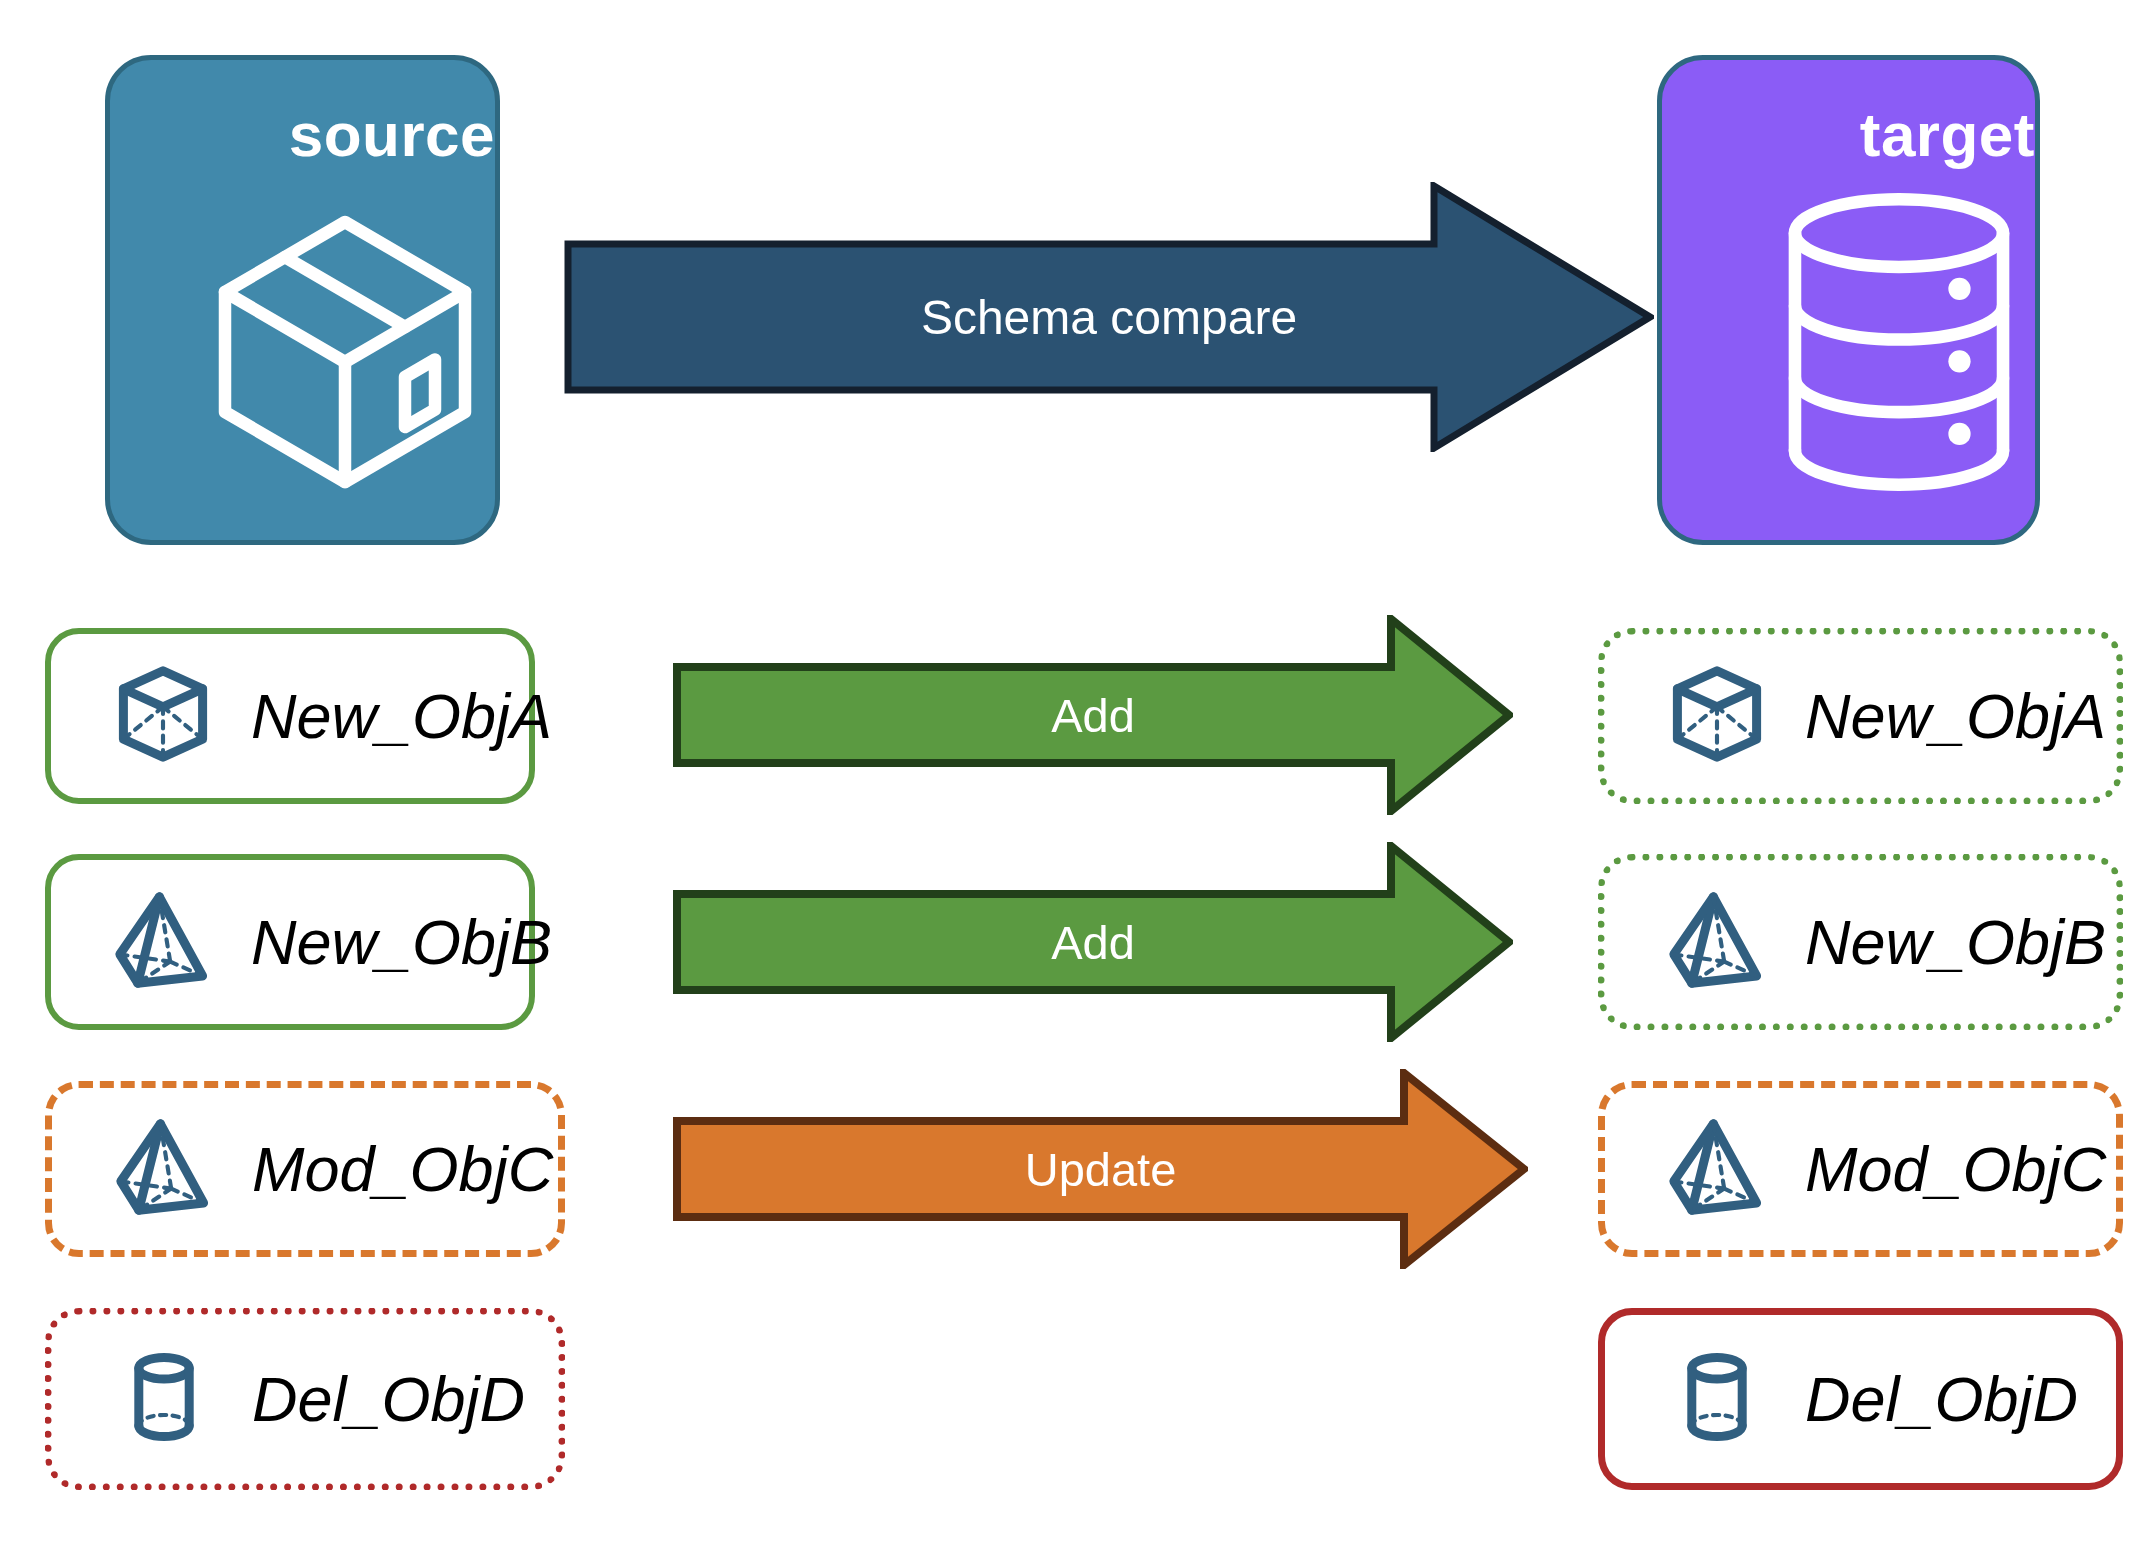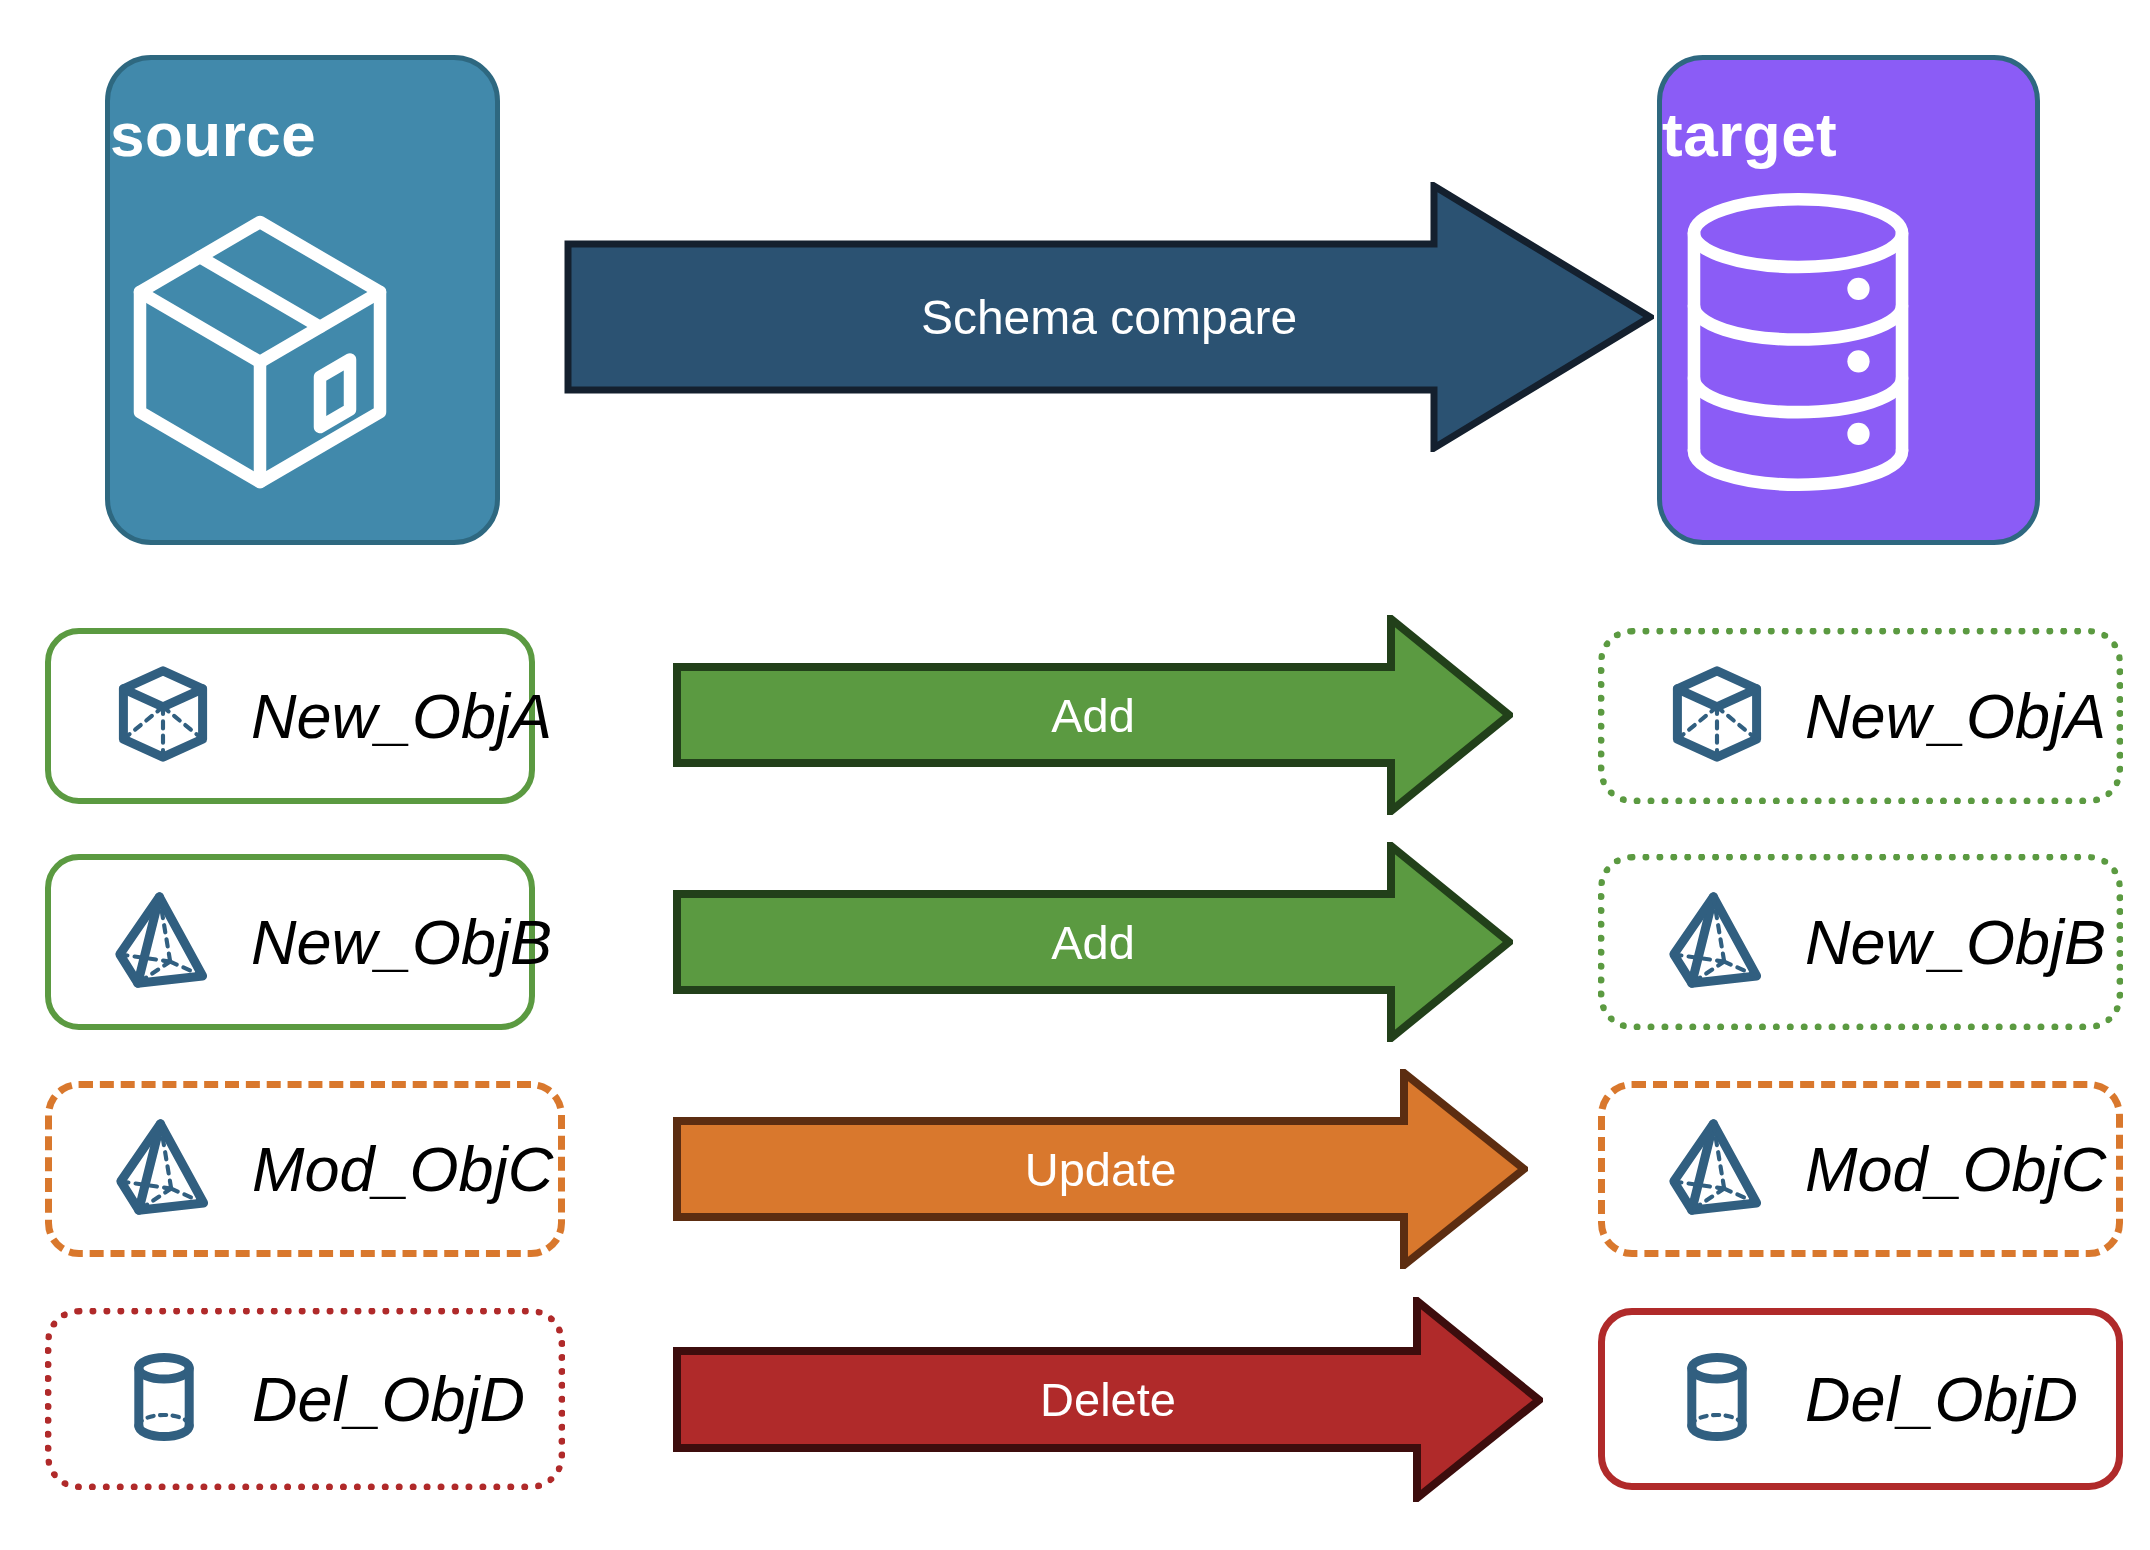--- a/index.html
+++ b/index.html
@@ -2,21 +2,21 @@
 <html><head>
 <meta charset="utf-8">
 <style>
   html,body{margin:0;padding:0;background:#fff;}
   body{width:2150px;height:1550px;position:relative;overflow:hidden;
        font-family:"Liberation Sans","DejaVu Sans",sans-serif;}
   #stage{position:absolute;left:0;top:0;width:2150px;height:1550px;}
 
   
   .endpoint{position:absolute;border-radius:46px;box-sizing:border-box;
-            display:flex;flex-direction:column;align-items:flex-start;}
+            display:flex;flex-direction:column;align-items:flex-end;}
   .endpoint-title{color:#ffffff;font-weight:bold;font-size:62px;line-height:1;
                   letter-spacing:.5px;margin-top:44px;}
   .endpoint-icon{margin-top:26px;}
 
   
   .bigarrow{position:absolute;}
   .bigarrow .lbl{position:absolute;left:0;top:0;width:100%;height:100%;
                  display:flex;align-items:center;justify-content:center;
                  color:#ffffff;font-size:48px;pointer-events:none;}
 
@@ -219,26 +219,20 @@
           <path d="M16 14 L16 46"></path>
           <path d="M44 14 L44 46"></path>
           <path d="M16 46 A14 6 0 0 0 44 46"></path>
         </g>
         <path d="M16 46 A14 6 0 0 1 44 46" fill="none" stroke="#315f80" stroke-width="2.3" stroke-dasharray="3.5 3.5" stroke-linecap="round"></path>
       </svg>
     </span>
     <span class="olabel">Del_ObjD</span>
   </div>
 
-  <div class="rowarrow" style="left:673px;top:1297px;width:870px;height:205px;">
-    <svg width="870" height="205" viewBox="0 0 870 205" preserveAspectRatio="none">
-      <polygon points="4,54 744,54 744,4 866,103 744,201 744,151 4,151" fill="#b02a2a" stroke="#3d0d0d" stroke-width="8" stroke-linejoin="miter"></polygon>
-    </svg>
-    <div class="lbl" style="padding-right:130px;">Delete</div>
-  </div>
 
   <div class="objbox b-solid-red" style="left:1598px;top:1308px;width:525px;height:182px;">
     <span class="oicon">
       <svg width="108" height="108" viewBox="0 0 60 60">
         <g fill="none" stroke="#315f80" stroke-width="5" stroke-linejoin="round" stroke-linecap="round">
           <ellipse cx="30" cy="14" rx="14" ry="6"></ellipse>
           <path d="M16 14 L16 46"></path>
           <path d="M44 14 L44 46"></path>
           <path d="M16 46 A14 6 0 0 0 44 46"></path>
         </g>

